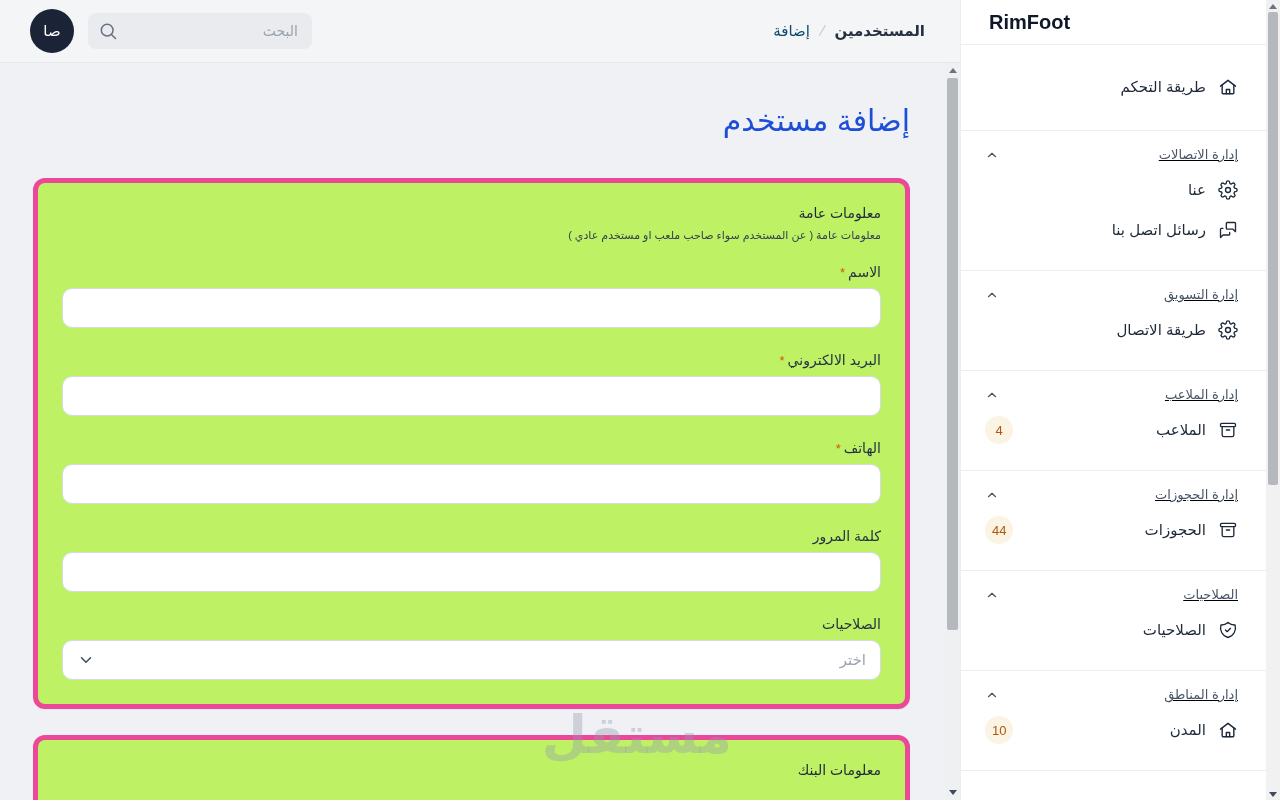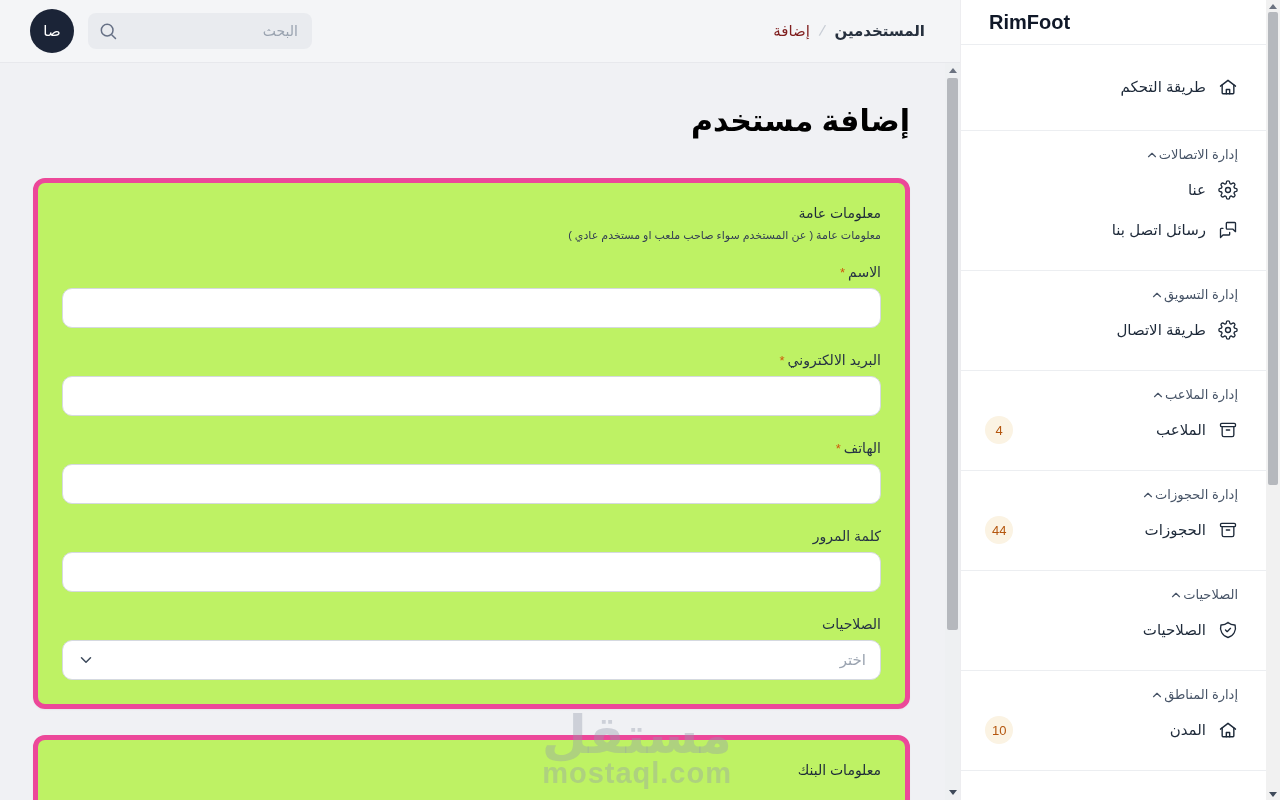--- a/index.html
+++ b/index.html
@@ -6,31 +6,31 @@
   html,body { width:1280px; height:800px; overflow:hidden; }
   body { font-family:"Liberation Sans","DejaVu Sans",sans-serif; background:#f0f1f4; }
   .app { width:1280px; height:800px; display:flex; flex-direction:row; direction:ltr; }
 
   
   .main-wrap { width:960px; height:800px; display:flex; flex-direction:column; }
   .topbar { height:63px; background:#f4f5f7; border-bottom:1px solid #e7e8ec; display:flex; flex-direction:row; align-items:center; direction:rtl; padding:0 35px 0 30px; flex:0 0 63px; }
   .breadcrumb { display:flex; align-items:center; gap:10px; font-size:15px; }
   .crumb-current { color:#26303e; font-weight:600; }
   .crumb-sep { color:#c8cdd5; font-size:16px; transform:rotate(15deg); }
-  .crumb-muted { color:#7f1d1d; }
+  .crumb-muted { color:#0c4a6e; }
   .topbar-spacer { flex:1; }
   .searchbox { position:relative; width:224px; height:36px; margin-left:14px; }
   .searchbox input { width:100%; height:100%; border:none; outline:none; background:#e9ebef; border-radius:8px; direction:rtl; text-align:right; padding:0 14px 0 36px; font-size:14px; color:#344054; font-family:inherit; }
   .searchbox input::placeholder { color:#9aa3b0; }
   .search-ic { position:absolute; left:10px; top:8px; width:20px; height:20px; color:#667085; }
   .avatar { width:44px; height:44px; border-radius:50%; background:#1b2437; color:#ffffff; display:flex; align-items:center; justify-content:center; font-size:15px; flex:0 0 44px; }
 
   .main-body { flex:1; display:flex; flex-direction:row; height:737px; }
   .content { width:945px; height:737px; background:#f0f1f4; direction:rtl; position:relative; overflow:hidden; padding:0 35px 0 33px; }
-  .page-title { margin-top:40px; font-size:30px; font-weight:700; color:#000000; text-align:right; }
+  .page-title { margin-top:40px; font-size:30px; font-weight:400; color:#1d4ed8; text-align:right; }
 
   .card { background:#bef264; border:5px solid #ec4899; border-radius:12px; box-shadow:0 1px 2px rgba(16,24,40,0.04); padding:22px 24px 24px 24px; }
   .card1 { margin-top:40px; }
   .card2 { margin-top:26px; min-height:120px; }
   .card-title { font-size:14px; color:#1d2939; margin-bottom:8px; }
   .card-sub { font-size:11px; color:#344054; margin-bottom:22px; }
   .field { margin-bottom:24px; }
   .field:last-child { margin-bottom:0; }
   .field-label { font-size:14px; color:#253244; margin-bottom:8px; text-align:right; }
   .req { color:#cf5a0c; font-size:13px; margin-right:3px; }
@@ -49,21 +49,21 @@
   .vscroll .thumb { width:11px; border-radius:2px; background:#b5b8bd; }
   .vscroll .track-rest { flex:1; }
   .tri-up { width:0; height:0; border-left:4px solid transparent; border-right:4px solid transparent; border-bottom:5px solid #6b7280; }
   .tri-down { width:0; height:0; border-left:4px solid transparent; border-right:4px solid transparent; border-top:5px solid #3f4a5a; }
 
   
   .sidebar { width:306px; height:800px; background:#ffffff; border-left:1px solid #ededf0; direction:rtl; overflow:hidden; }
   .brand { height:45px; border-bottom:1px solid #eceef1; display:flex; align-items:center; padding:0 28px; font-size:20px; font-weight:700; color:#101828; direction:ltr; justify-content:flex-start; }
   .nav-section { border-bottom:1px solid #eceef1; padding:16px 28px 20px 24px; }
   .nav-section.single { padding:22px 28px 23px 24px; }
-  .sec-head { display:flex; align-items:center; justify-content:flex-start; margin-bottom:8px; }
+  .sec-head { display:flex; align-items:center; justify-content:space-between; margin-bottom:8px;text-decoration:underline; }
   .sec-label { font-size:13px; color:#475467; }
   .chev-up { width:14px; height:14px; color:#475467; }
   .nav-item { height:40px; display:flex; align-items:center; justify-content:space-between; cursor:pointer; }
   .nav-item .right { display:flex; align-items:center; gap:12px; }
   .nav-ic { width:20px; height:20px; color:#1d2939; flex:0 0 20px; }
   .nav-label { font-size:15px; color:#1d2939; }
   .badge { min-width:28px; height:28px; padding:0 7px; border-radius:50%; background:#fbf3e3; color:#b4560e; font-size:13px; display:flex; align-items:center; justify-content:center; }
 
   
   .side-scroll { width:14px; height:800px; background:#f1f1f1; display:flex; flex-direction:column; align-items:center; }
@@ -146,21 +146,20 @@
             </div>
           </div>
         </div>
 
         <div class="card card2">
           <div class="card-title">معلومات البنك</div>
         </div>
 
         <div class="watermark">
           <div class="wm-ar">مستقل</div>
-          <div class="wm-en">mostaql.com</div>
         </div>
       </div>
 
       <div class="vscroll">
         <div class="btn">
             <span class="tri-up"></span>
           </div>
         <div class="thumb" style="height:552px;"></div>
         <div class="track-rest"></div>
         <div class="btn">

